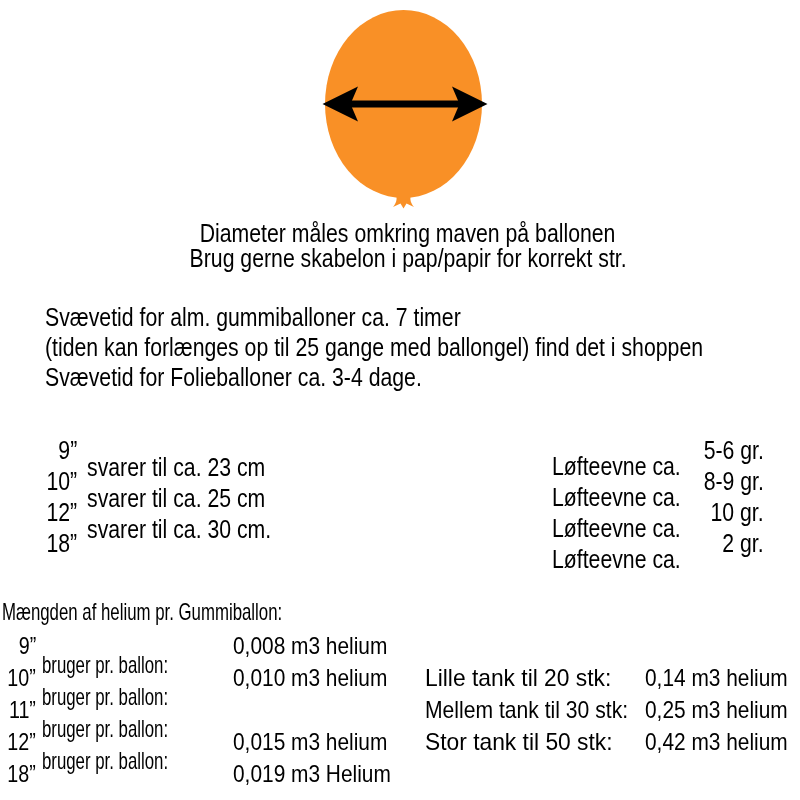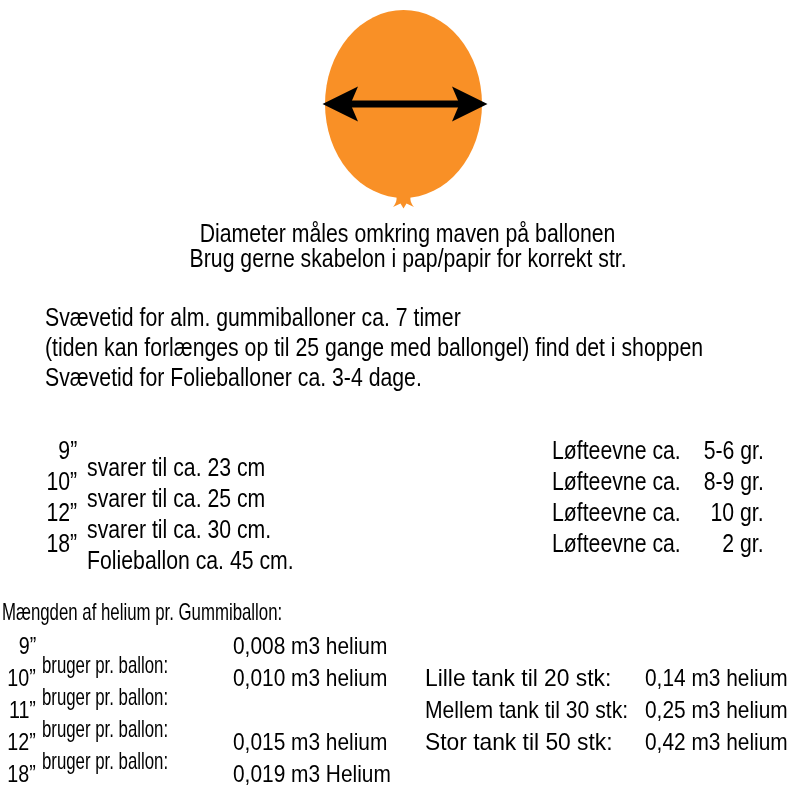--- a/index.html
+++ b/index.html
@@ -21,21 +21,21 @@
   
   .caption { left:8px; top:221px; width:800px; font-size:25px; line-height:25px; }
 
   
   .floatinfo { left:45px; top:302px; font-size:25px; line-height:30px; }
 
   
   .srow { position:absolute; left:0; width:800px; height:31px; line-height:31px; font-size:25px; }
   .srow .num   { left:28px; width:49px; top:0; height:31px; }
   .srow .desc  { left:87px; top:0;margin-top:17px; }
-  .srow .liftl { left:552px; top:0; }
+  .srow .liftl { left:552px; top:16px; }
   .srow .liftv { left:655px; width:109px; top:0; height:31px; }
 
   
   .bhead { font-size:24px; line-height:32px; top:596px; }
   .hrow { position:absolute; height:32px; line-height:32px; font-size:24px; left:0; width:800px; }
   .hrow .bnum  { left:0; width:36px; top:0; height:32px; }
   .hrow .blab  { left:42px; top:0;margin-top:19px; }
   .hrow .bval  { left:233px; top:0; }
   .hrow .tlab  { left:425px; top:0; }
   .hrow .tval  { left:645px; top:0; }
@@ -79,21 +79,20 @@
     <div class="rbox liftv"><span class="sq">8-9 gr.</span></div>
   </div>
   <div class="srow" style="top:497px">
     <div class="rbox num"><span class="sq">12”</span></div>
     <span class="t desc"><span class="sq">svarer til ca. 30 cm.</span></span>
     <span class="t liftl"><span class="sq">Løfteevne ca.</span></span>
     <div class="rbox liftv"><span class="sq">10 gr.</span></div>
   </div>
   <div class="srow" style="top:528px">
     <div class="rbox num"><span class="sq">18”</span></div>
-    <span class="t desc"><span class="sq">Folieballon ca. 45 cm.</span></span>
     <span class="t liftl"><span class="sq">Løfteevne ca.</span></span>
     <div class="rbox liftv"><span class="sq">2 gr.</span></div>
   </div>
 
   <span class="t bhead" style="left:2px"><span class="sq" style="--sq:.70">Mængden af helium pr. Gummiballon:</span></span>
 
   <div class="hrow" style="top:630px">
     <div class="rbox bnum"><span class="sq" style="--sq:.82">9”</span></div>
     <span class="t blab"><span class="sq" style="--sq:.70">bruger pr. ballon:</span></span>
     <span class="t bval"><span class="sq" style="--sq:.87">0,008 m3 helium</span></span>

